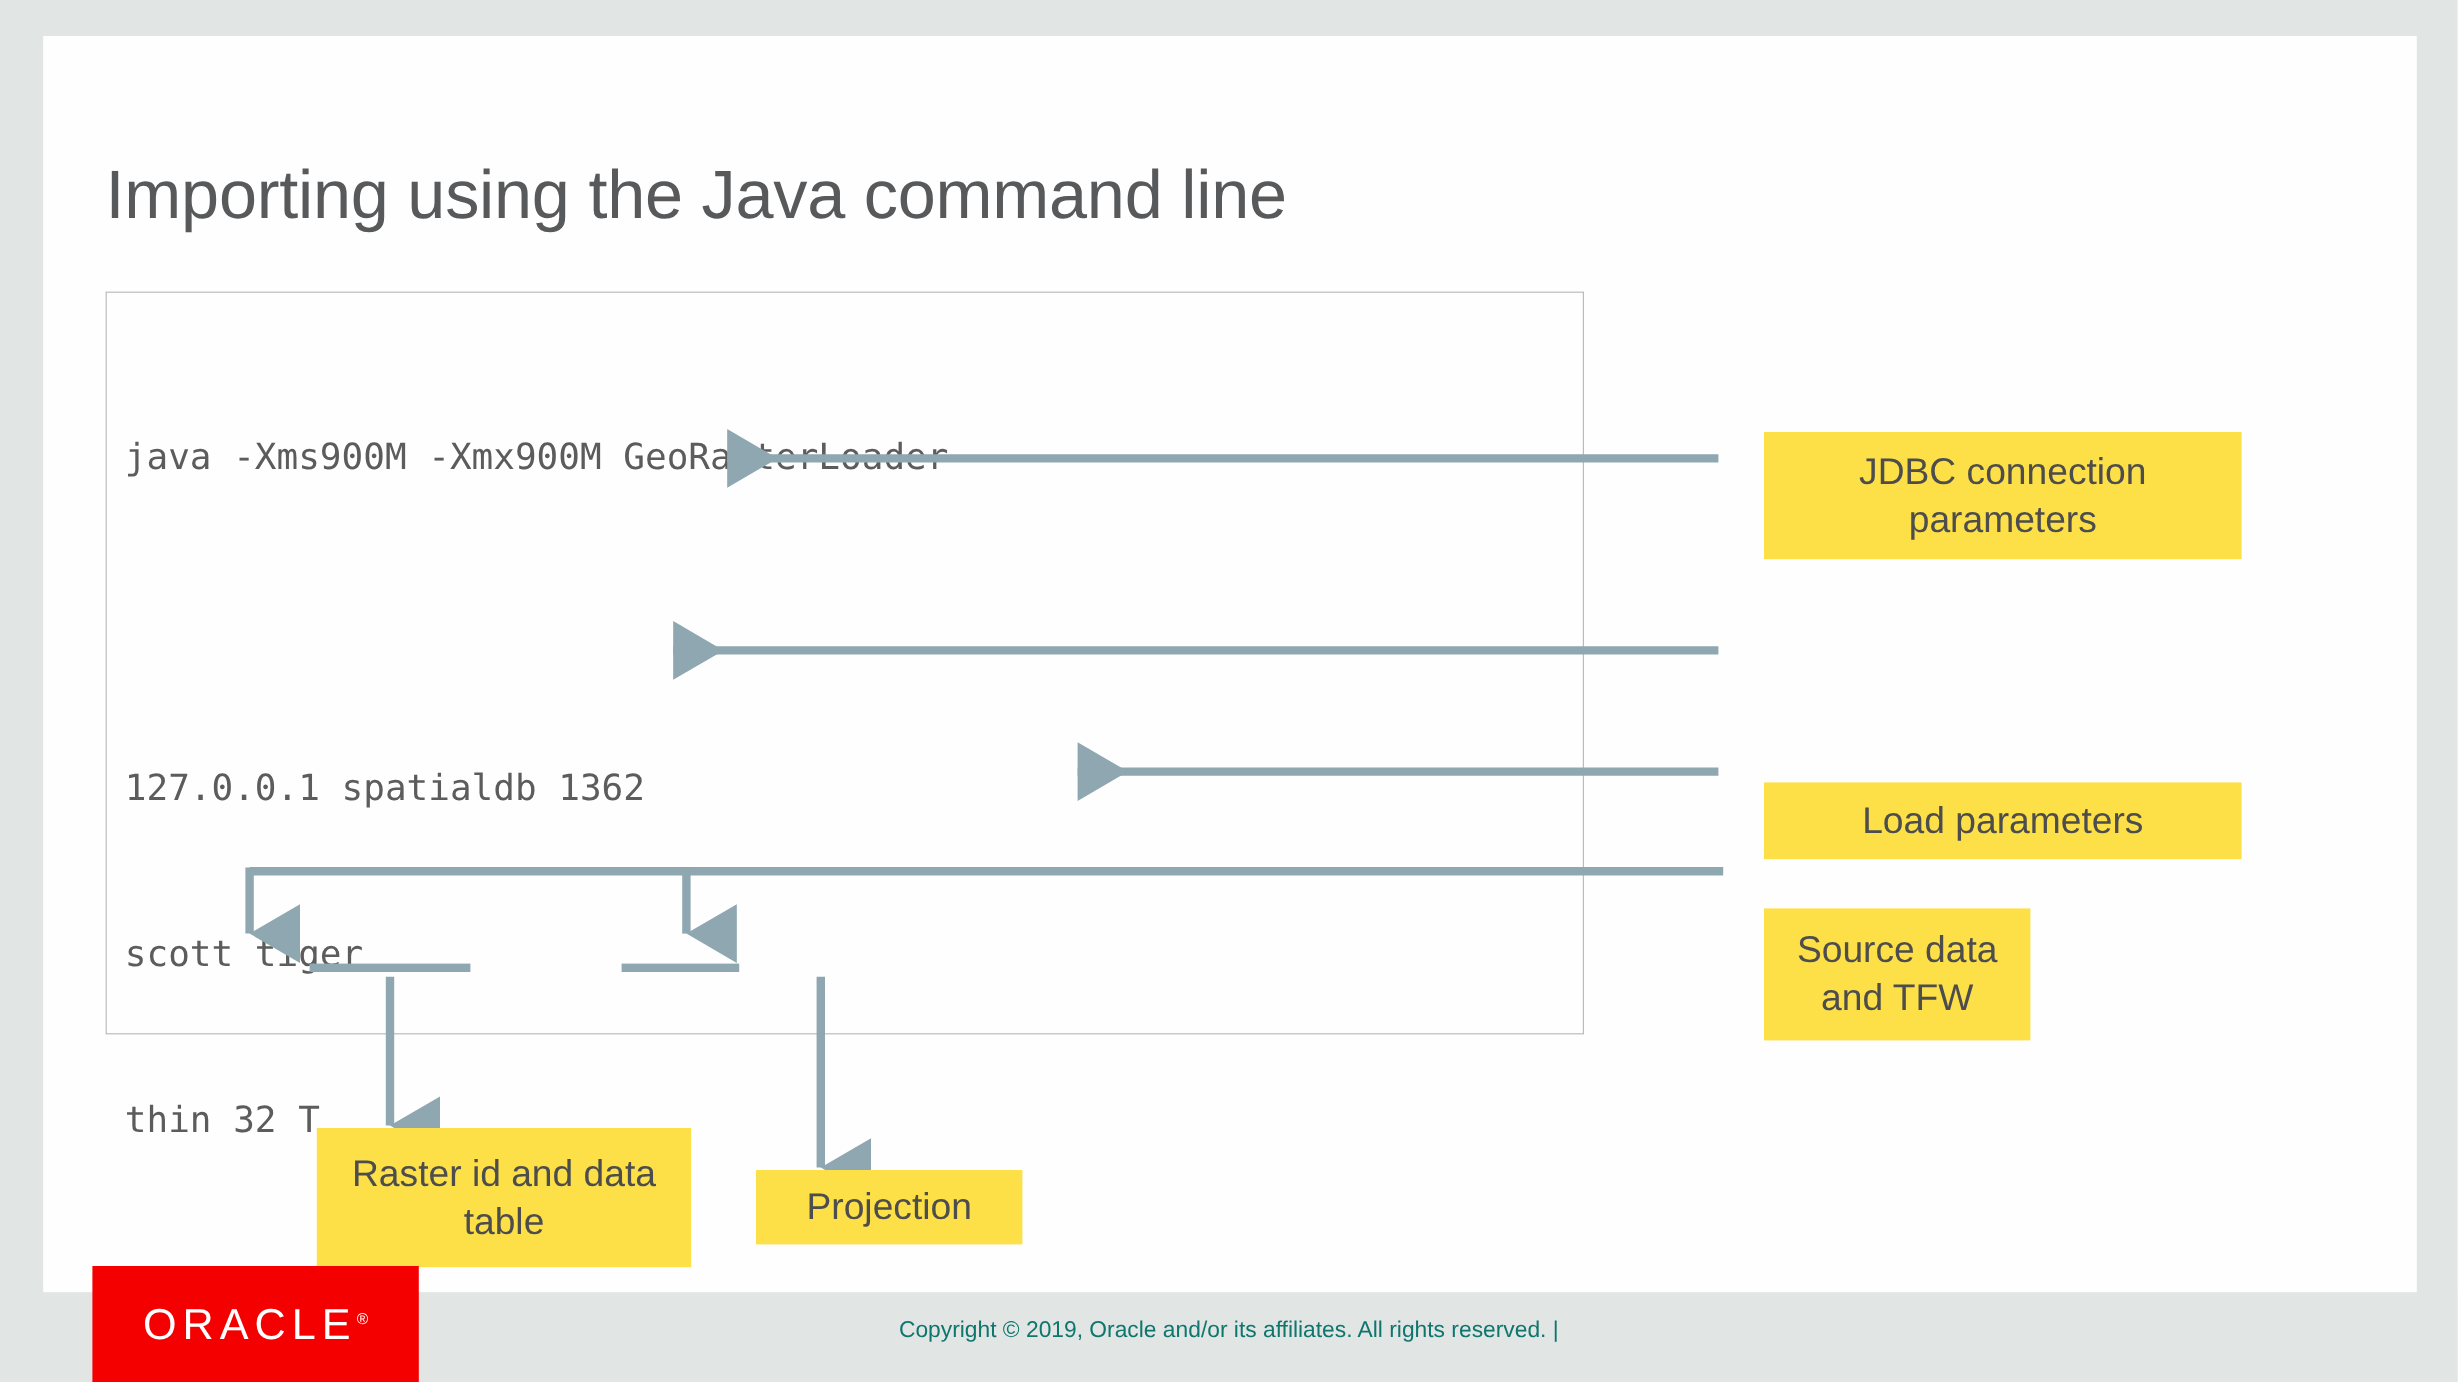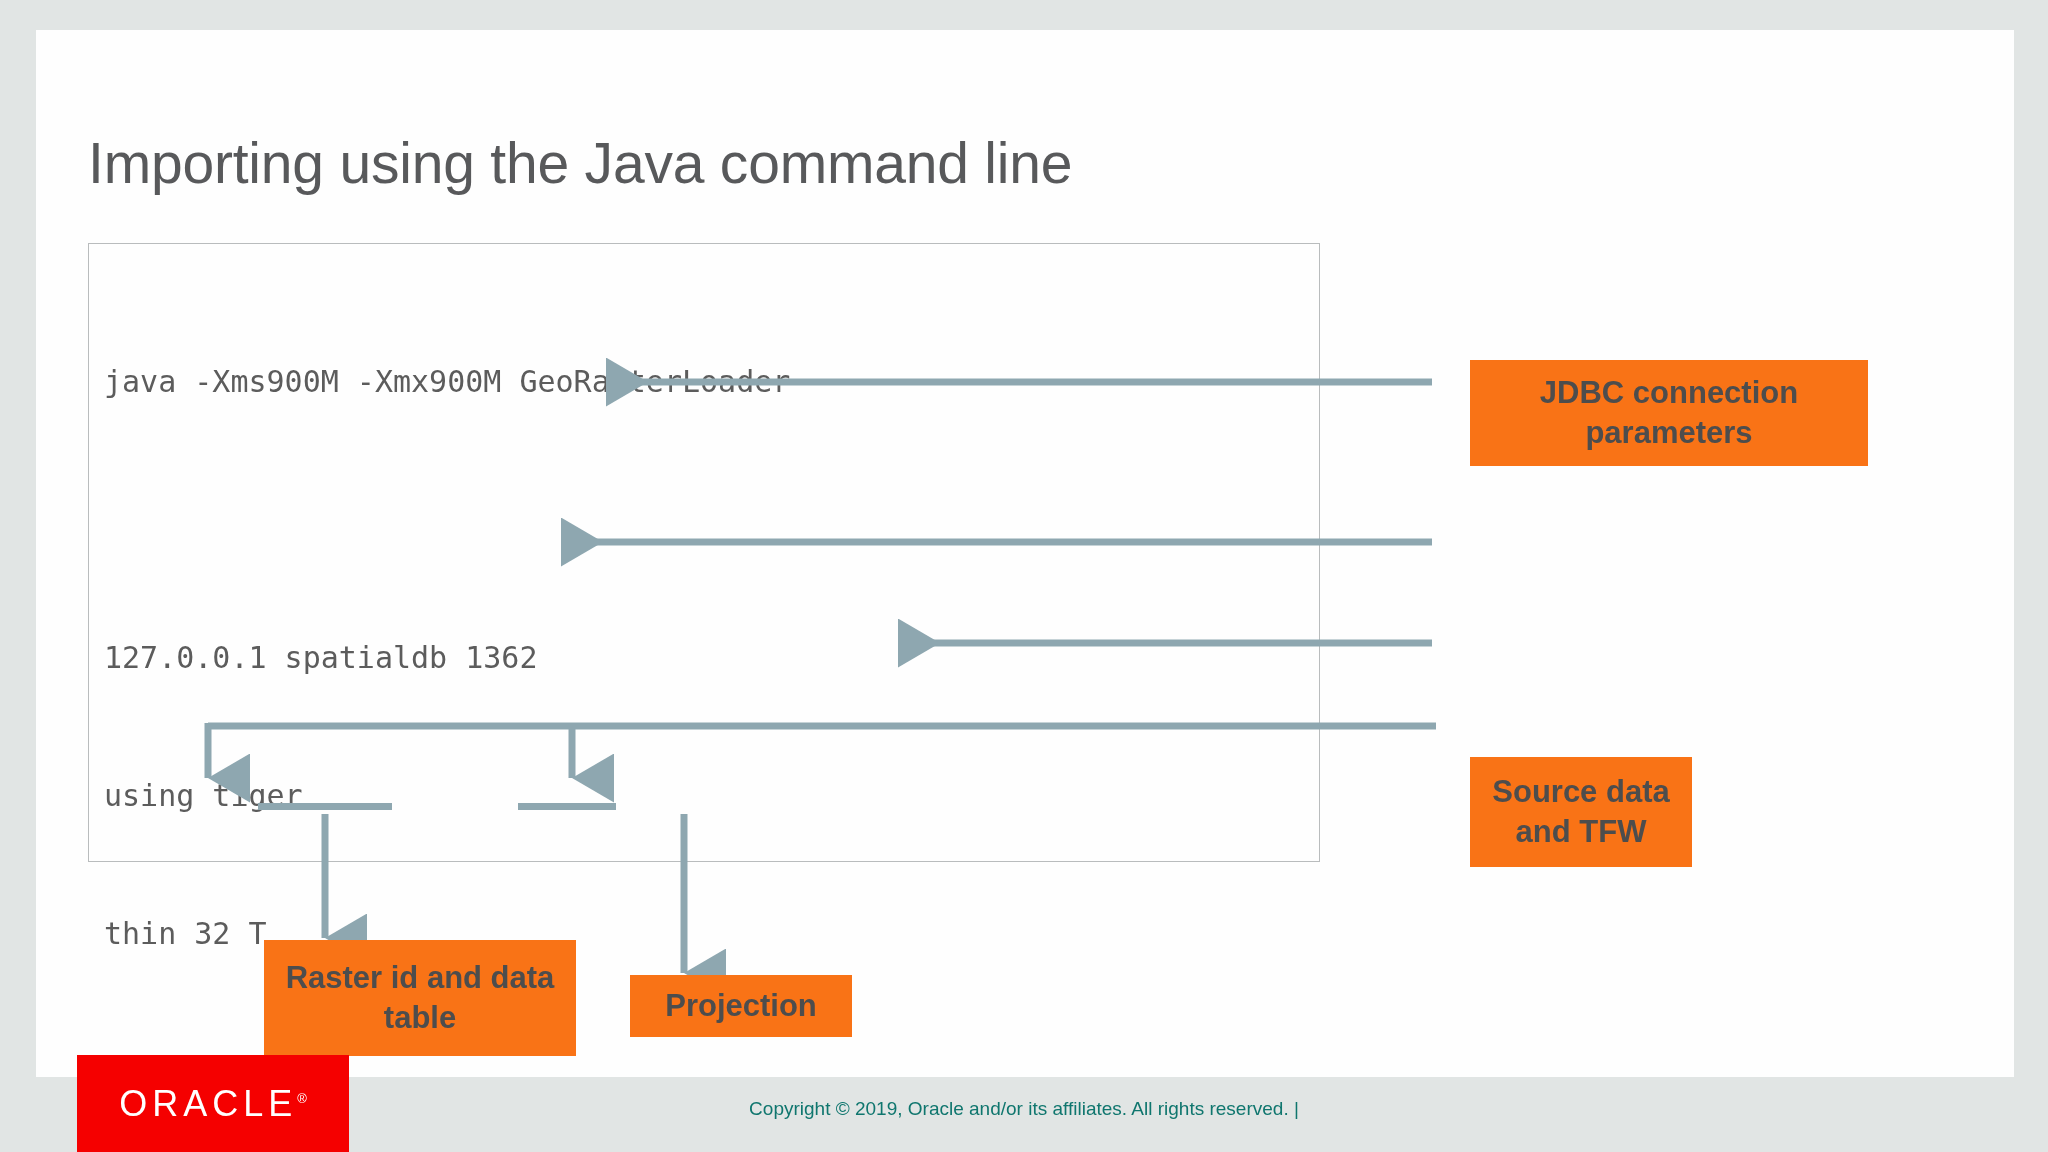--- a/index.html
+++ b/index.html
@@ -75,23 +75,23 @@
   
   .code-underline {
     position: absolute;
     height: 7px;
     background: #8ea7b0;
   }
 
   
   .callout {
     position: absolute;
-    background: #f97316;
+    background: #fde047;
     color: #4d4d4d;
-    font-weight: bold;
+    font-weight: normal;
     font-size: 31px;
     line-height: 40px;
     display: flex;
     align-items: center;
     justify-content: center;
     text-align: center;
     box-sizing: border-box;
     padding: 4px 10px;
   }
 
@@ -162,21 +162,21 @@
   <div id="slide">
 
     <div id="title">Importing using the Java command line</div>
 
     <div id="code-box"></div>
 
     <div id="code-text">
       <div class="code-line">java -Xms900M -Xmx900M GeoRasterLoader</div>
       <div class="code-blank"></div>
       <div class="code-line">127.0.0.1 spatialdb 1362</div>
-      <div class="code-line">using tiger</div>
+      <div class="code-line">scott tiger</div>
       <div class="code-line">thin 32 T</div>
       <div class="code-blank"></div>
       
       
       
       
       
       
     </div>
 
@@ -205,20 +205,21 @@
       <path d="M1400,696 L172,696" fill="none" stroke="#8ea7b0" stroke-width="7"></path>
       <line x1="172" y1="693" x2="172" y2="748" stroke="#8ea7b0" stroke-width="7" marker-end="url(#ah-down)"></line>
       <line x1="536" y1="693" x2="536" y2="748" stroke="#8ea7b0" stroke-width="7" marker-end="url(#ah-down)"></line>
 
       <line x1="289" y1="908" x2="289" y2="784" stroke="#8ea7b0" stroke-width="7" marker-end="url(#ah-up)" transform="rotate(180 289 846)"></line>
 
       <line x1="648" y1="943" x2="648" y2="784" stroke="#8ea7b0" stroke-width="7" marker-end="url(#ah-up)" transform="rotate(180 648 863.5)"></line>
     </svg>
 
     <div class="callout" id="callout-jdbc">JDBC connection parameters</div>
+    <div class="callout" id="callout-load">Load parameters</div>
     <div class="callout" id="callout-source">Source data and TFW</div>
     <div class="callout" id="callout-raster">Raster id and data table</div>
     <div class="callout" id="callout-projection">Projection</div>
 
   </div>
 
   <div id="footer-bar"></div>
 
   <div id="oracle-logo">
     <span id="oracle-wordmark"><span>ORACLE</span><span id="oracle-reg">®</span></span>

